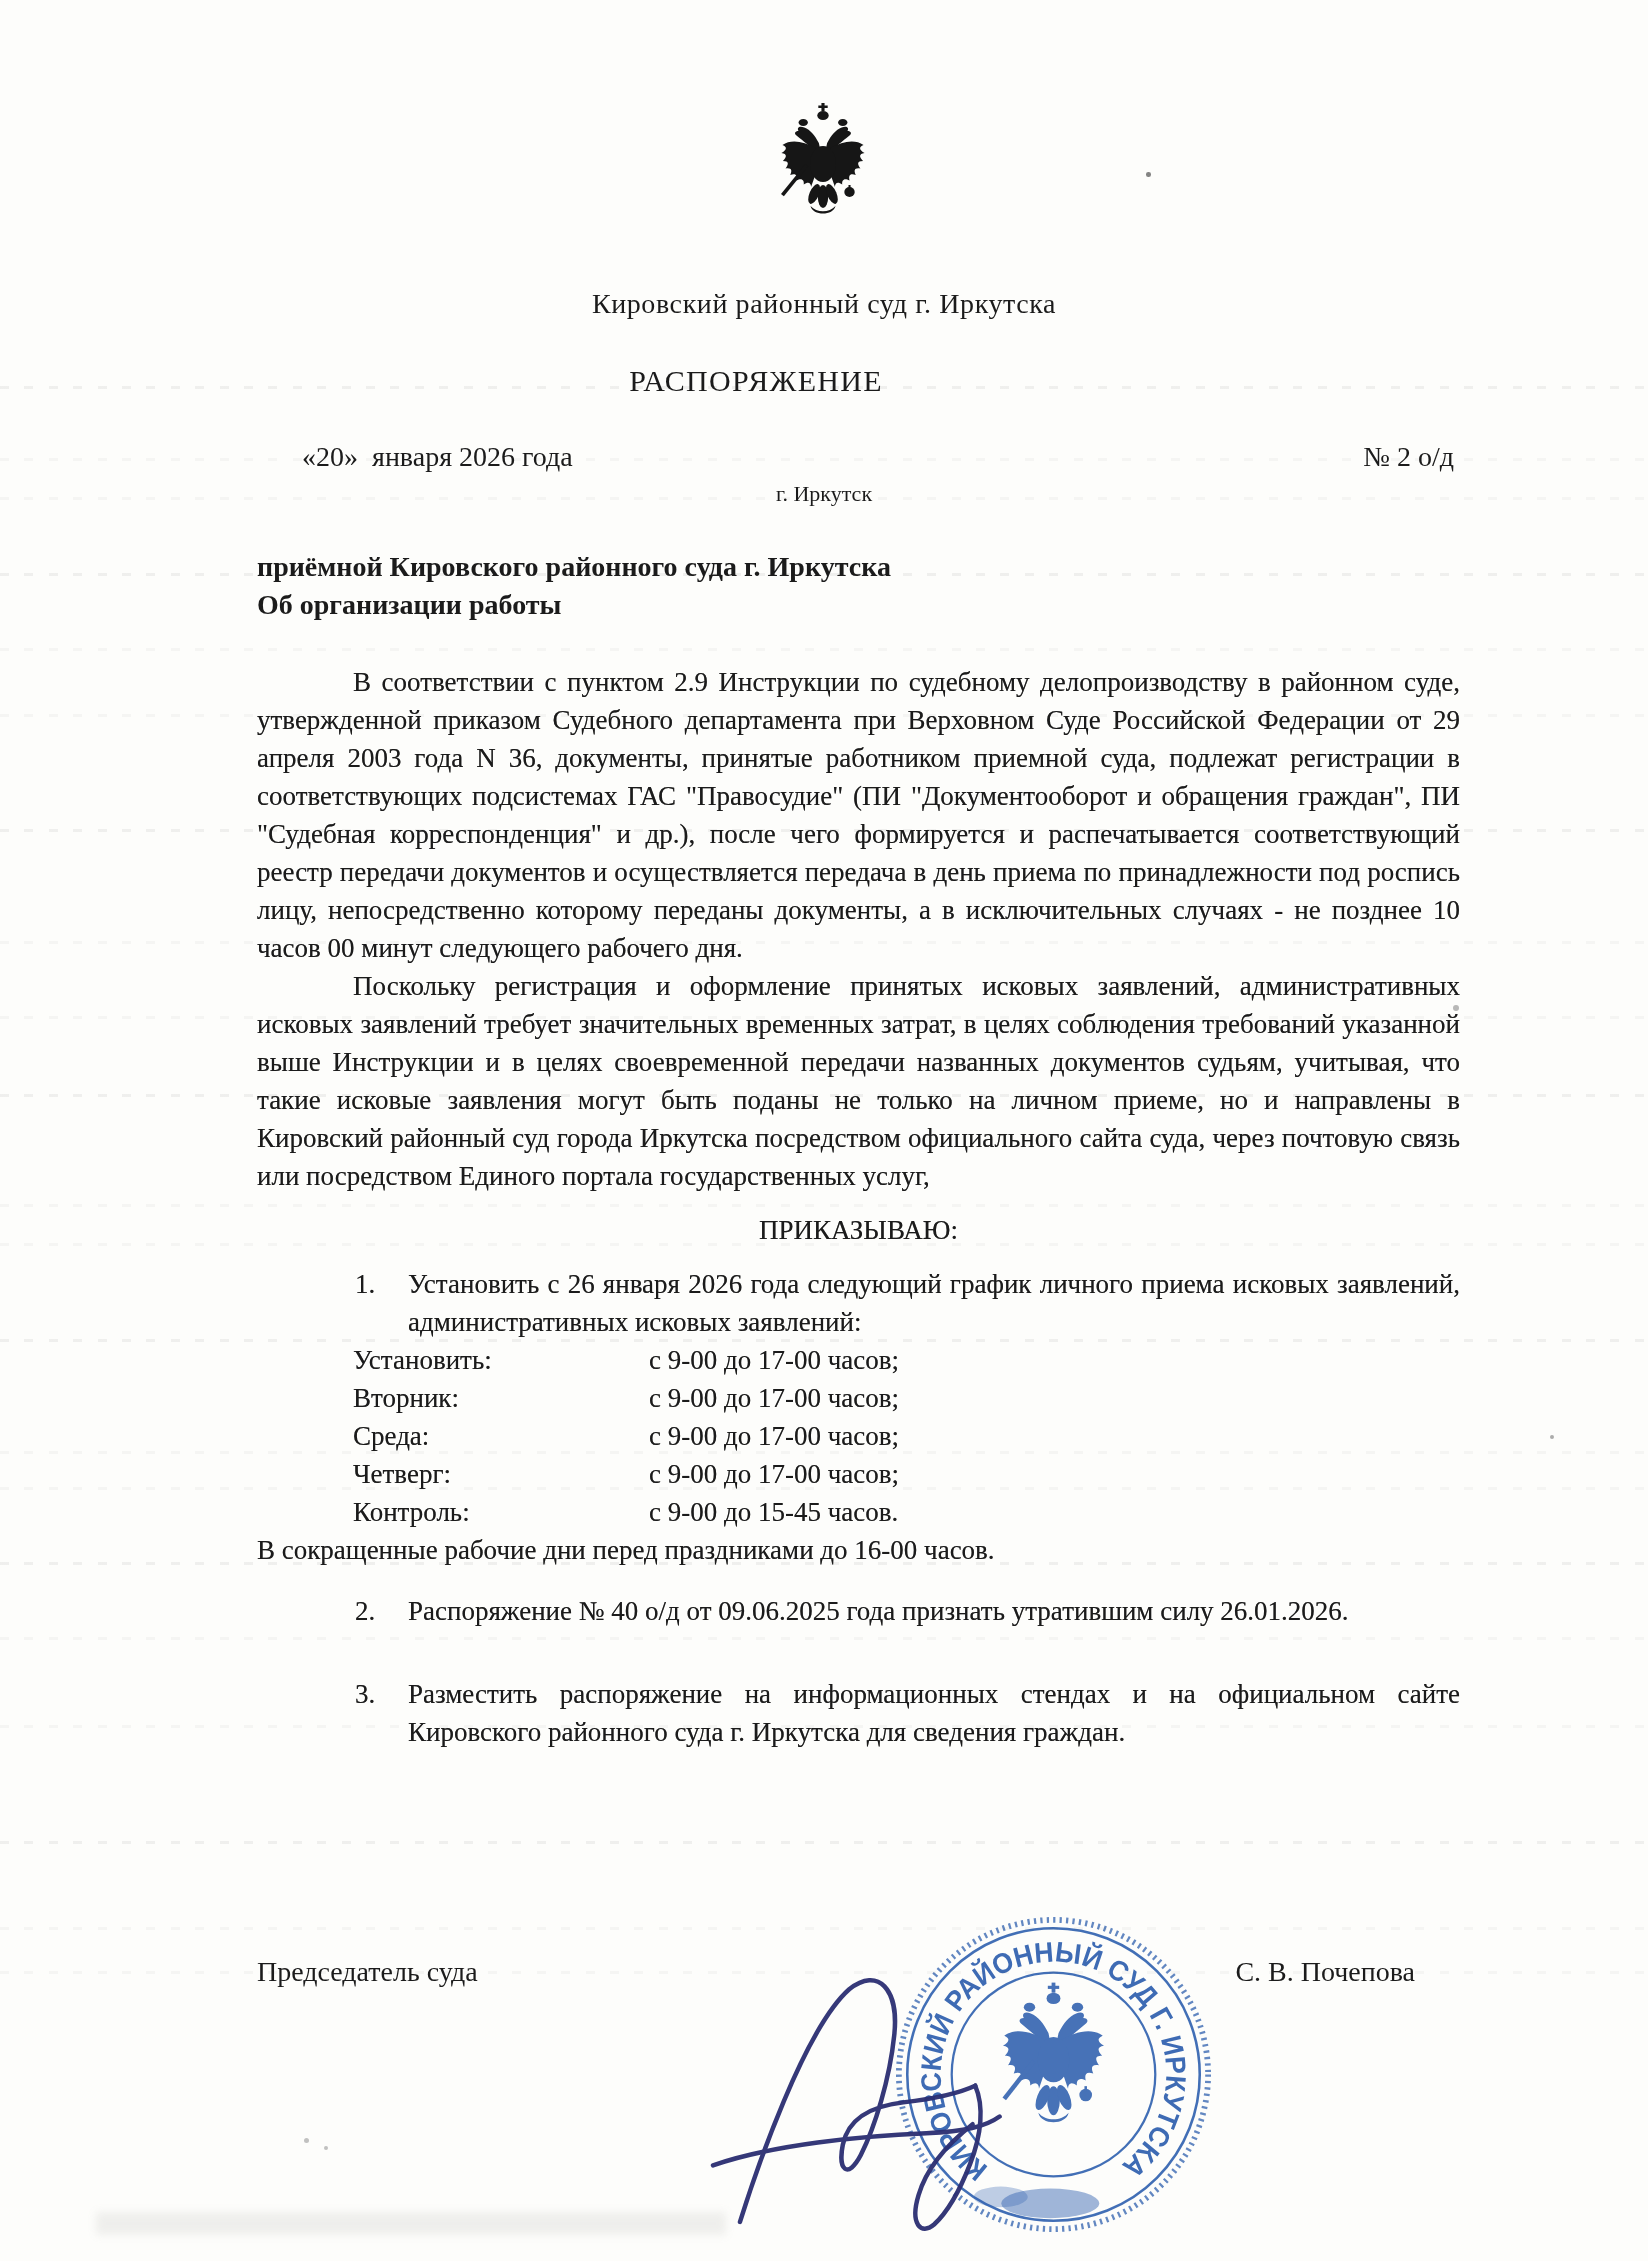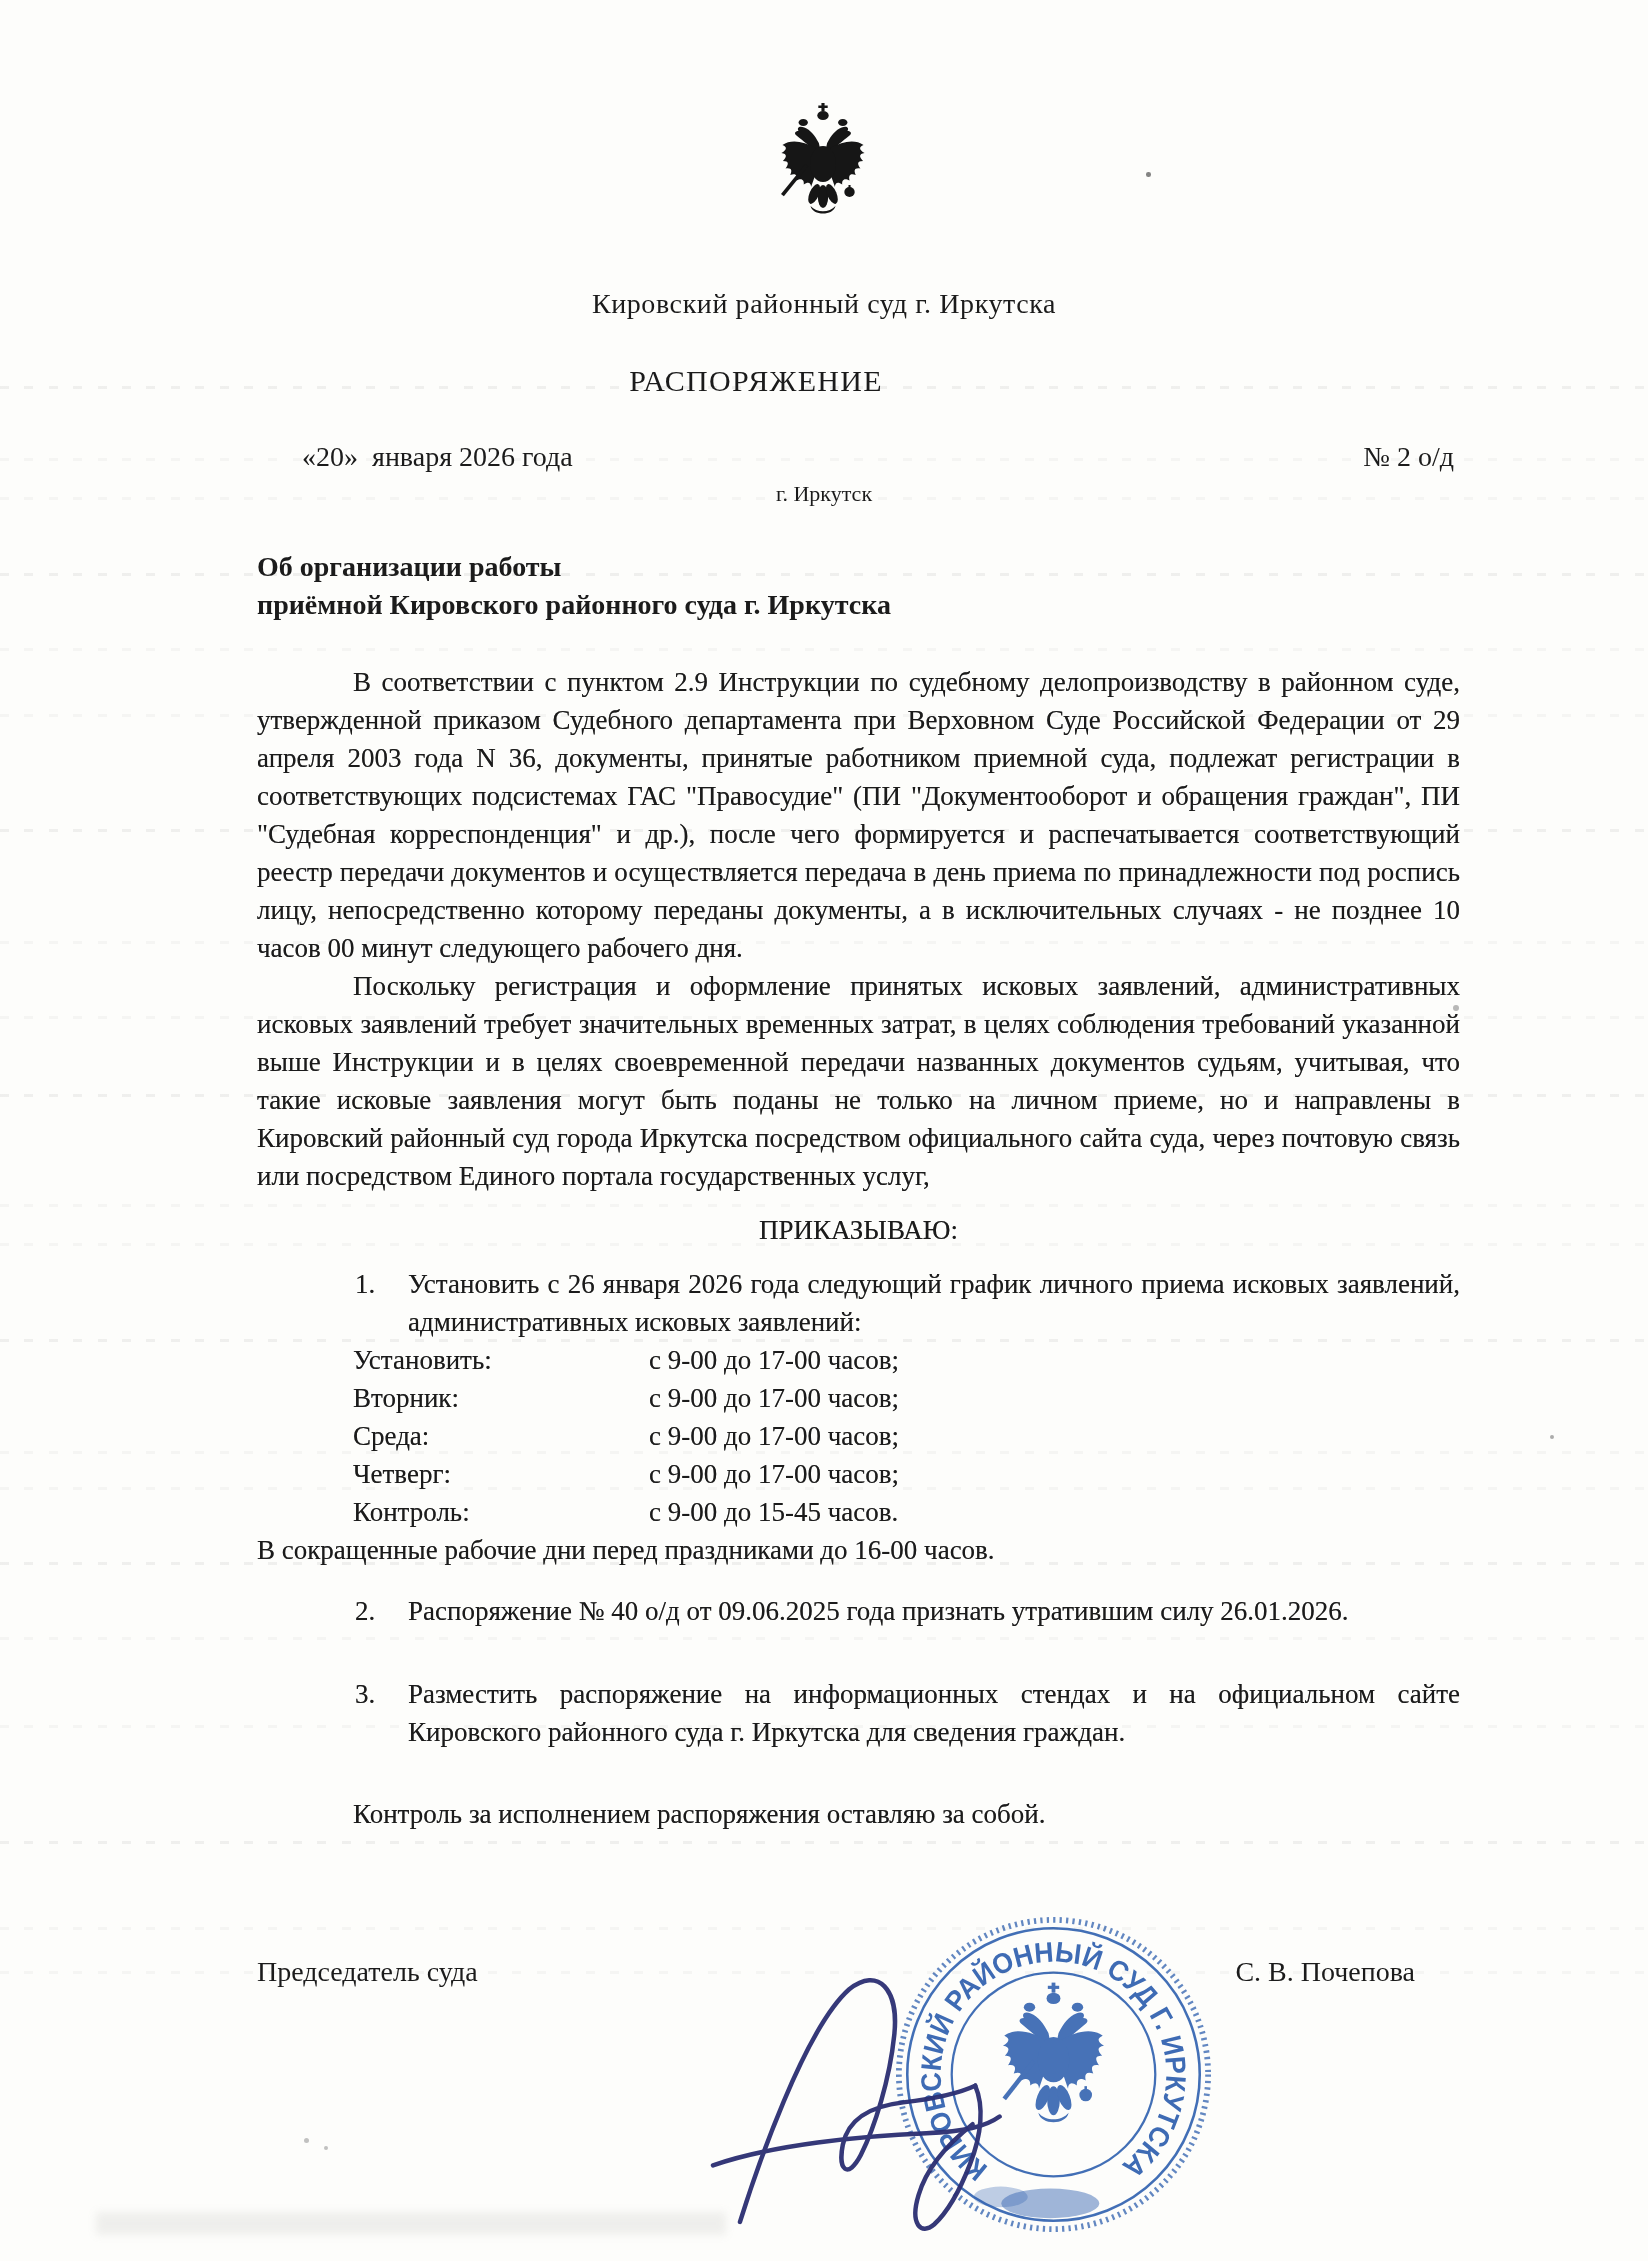--- a/index.html
+++ b/index.html
@@ -87,22 +87,22 @@
 
   <div class="doc-type">РАСПОРЯЖЕНИЕ</div>
 
   <div class="date-line">«20»  января 2026 года</div>
 
   <div class="doc-number">№ 2 о/д</div>
 
   <div class="city">г. Иркутск</div>
 
   <div class="subject">
+    <div>приёмной Кировского районного суда г. Иркутска</div>
     <div>Об организации работы</div>
-    <div>приёмной Кировского районного суда г. Иркутска</div>
   </div>
 
   <div class="body-flow">
     <p class="para">В соответствии с пунктом 2.9 Инструкции по судебному делопроизводству в районном суде, утвержденной приказом Судебного департамента при Верховном Суде Российской Федерации от 29 апреля 2003 года N 36, документы, принятые работником приемной суда, подлежат регистрации в соответствующих подсистемах ГАС "Правосудие" (ПИ "Документооборот и обращения граждан", ПИ "Судебная корреспонденция" и др.), после чего формируется и распечатывается соответствующий реестр передачи документов и осуществляется передача в день приема по принадлежности под роспись лицу, непосредственно которому переданы документы, а в исключительных случаях - не позднее 10 часов 00 минут следующего рабочего дня.</p>
     <p class="para">Поскольку регистрация и оформление принятых исковых заявлений, административных исковых заявлений требует значительных временных затрат, в целях соблюдения требований указанной выше Инструкции и в целях своевременной передачи названных документов судьям, учитывая, что такие исковые заявления могут быть поданы не только на личном приеме, но и направлены в Кировский районный суд города Иркутска посредством официального сайта суда, через почтовую связь или посредством Единого портала государственных услуг,</p>
     <p class="resolution">ПРИКАЗЫВАЮ:</p>
 
     <div class="list-item">
       <span class="num">1.</span>
       <span>Установить с 26 января 2026 года следующий график личного приема исковых заявлений, административных исковых заявлений:</span>
@@ -136,21 +136,20 @@
     <div class="list-item gap36">
       <span class="num">2.</span>
       <span>Распоряжение № 40 о/д от 09.06.2025 года признать утратившим силу 26.01.2026.</span>
     </div>
 
     <div class="list-item gap70">
       <span class="num">3.</span>
       <span>Разместить распоряжение на информационных стендах и на официальном сайте Кировского районного суда г. Иркутска для сведения граждан.</span>
     </div>
 
-    <p class="control">Контроль за исполнением распоряжения оставляю за собой.</p>
   </div>
 
   <div class="sig-position">Председатель суда</div>
   <div class="sig-name">С. В. Почепова</div>
 
   <svg class="stamp-svg" viewBox="0 0 520 520" style="color:#2e5fae;">
     <g fill="none" stroke="currentColor">
       <circle cx="260" cy="260" r="240" stroke-width="9" stroke-dasharray="3.5 6.5" opacity="0.75"></circle>
       <circle cx="260" cy="260" r="227" stroke-width="4" opacity="0.9"></circle>
       <circle cx="260" cy="260" r="158" stroke-width="3.5" opacity="0.9"></circle>

